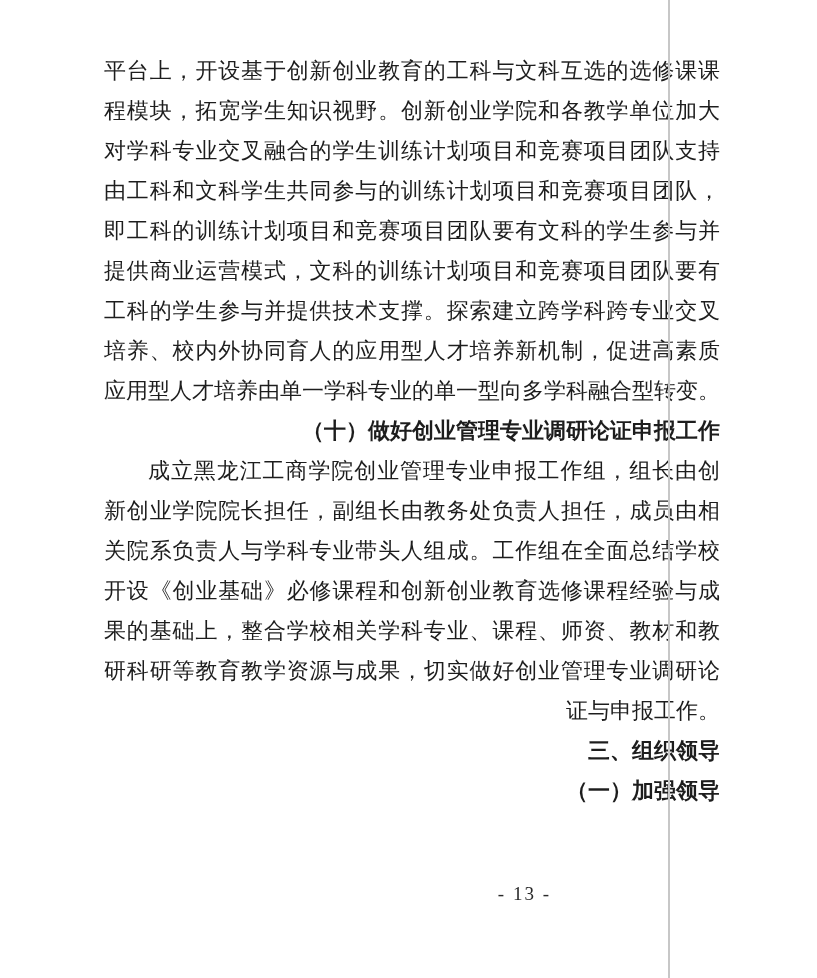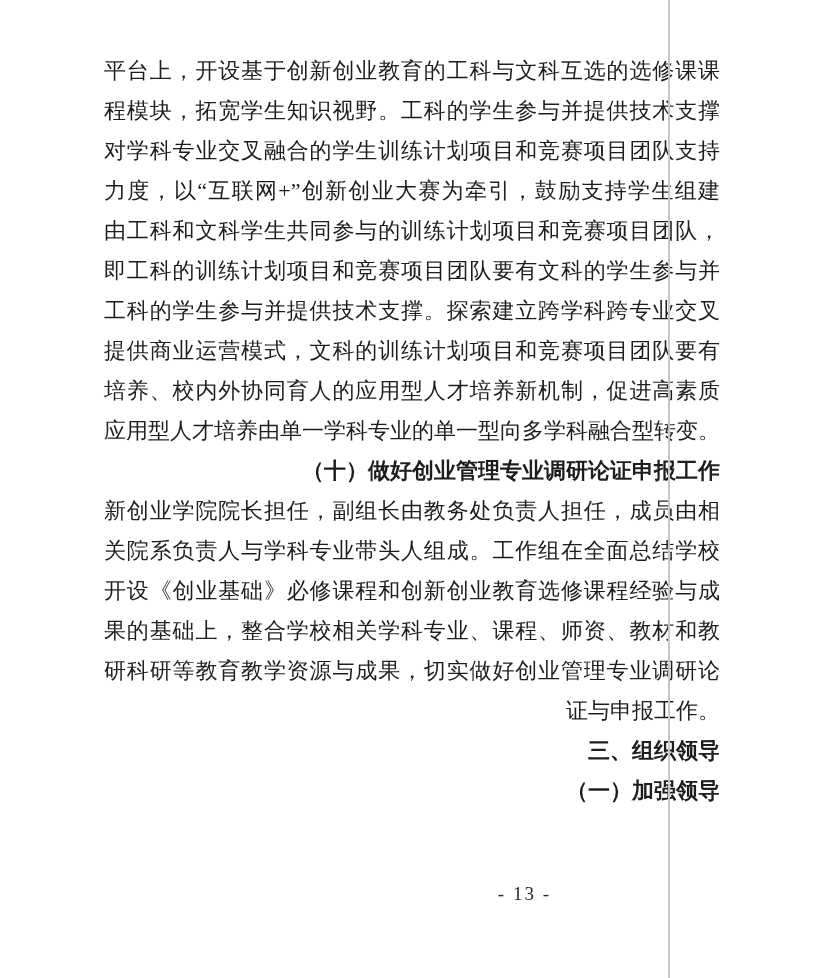--- a/index.html
+++ b/index.html
@@ -58,30 +58,30 @@
     width: 2px;
     background: #c7c7c7;
   }
 </style>
 </head>
 <body style="background: rgb(255, 255, 255); color: rgb(29, 29, 29);">
 
 <div class="page">
   <div class="content">
       <div class="line body justify">平台上，开设基于创新创业教育的工科与文科互选的选修课课</div>
-      <div class="line body justify">程模块，拓宽学生知识视野。工科的学生参与并提供技术支撑</div>
+      <div class="line body justify">程模块，拓宽学生知识视野。创新创业学院和各教学单位加大</div>
       <div class="line body justify">对学科专业交叉融合的学生训练计划项目和竞赛项目团队支持</div>
-      <div class="line body justify">力度，以“互联网+”创新创业大赛为牵引，鼓励支持学生组建</div>
       <div class="line body justify">由工科和文科学生共同参与的训练计划项目和竞赛项目团队，</div>
       <div class="line body justify">即工科的训练计划项目和竞赛项目团队要有文科的学生参与并</div>
+      <div class="line body justify">提供商业运营模式，文科的训练计划项目和竞赛项目团队要有</div>
       <div class="line body justify">工科的学生参与并提供技术支撑。探索建立跨学科跨专业交叉</div>
-      <div class="line body justify">提供商业运营模式，文科的训练计划项目和竞赛项目团队要有</div>
       <div class="line body justify">培养、校内外协同育人的应用型人才培养新机制，促进高素质</div>
       <div class="line body">应用型人才培养由单一学科专业的单一型向多学科融合型转变。</div>
       <div class="line h2 indent-h">（十）做好创业管理专业调研论证申报工作</div>
+      <div class="line body justify indent">成立黑龙江工商学院创业管理专业申报工作组，组长由创</div>
       <div class="line body justify">新创业学院院长担任，副组长由教务处负责人担任，成员由相</div>
       <div class="line body justify">关院系负责人与学科专业带头人组成。工作组在全面总结学校</div>
       <div class="line body justify">开设《创业基础》必修课程和创新创业教育选修课程经验与成</div>
       <div class="line body justify">果的基础上，整合学校相关学科专业、课程、师资、教材和教</div>
       <div class="line body justify">研科研等教育教学资源与成果，切实做好创业管理专业调研论</div>
       <div class="line body">证与申报工作。</div>
       <div class="line h1 indent">三、组织领导</div>
       <div class="line h2 indent-h">（一）加强领导</div>
     </div>
   <div class="footer">- 13 -</div>

